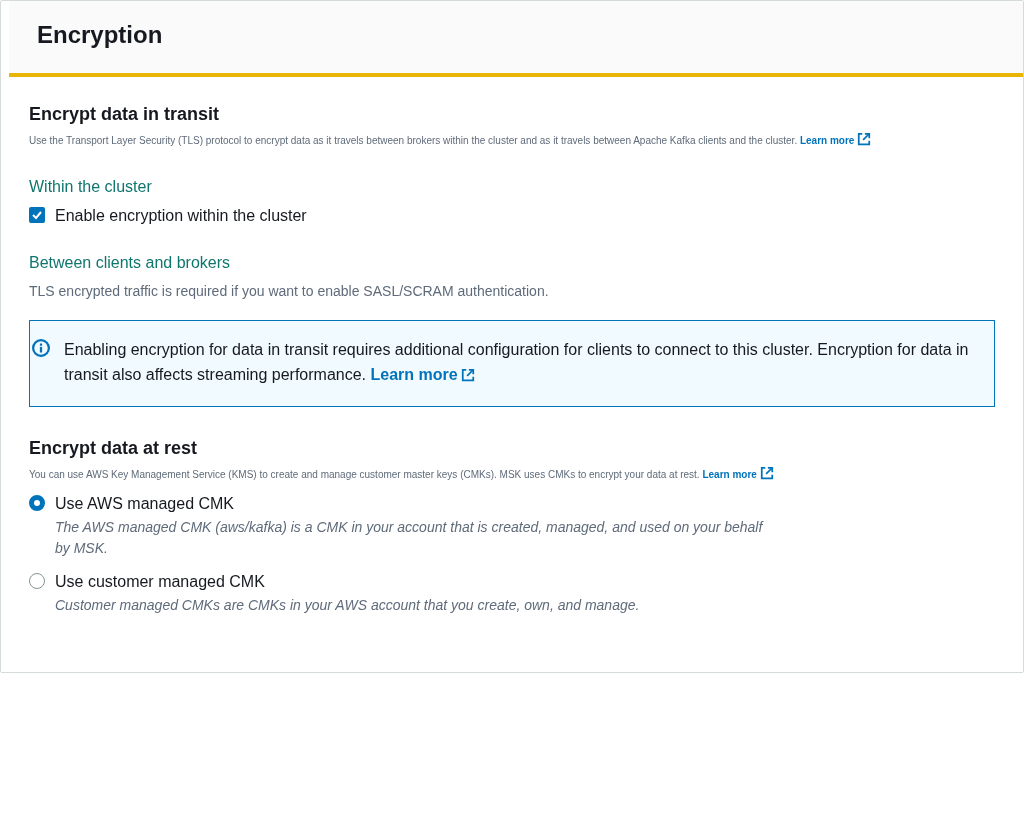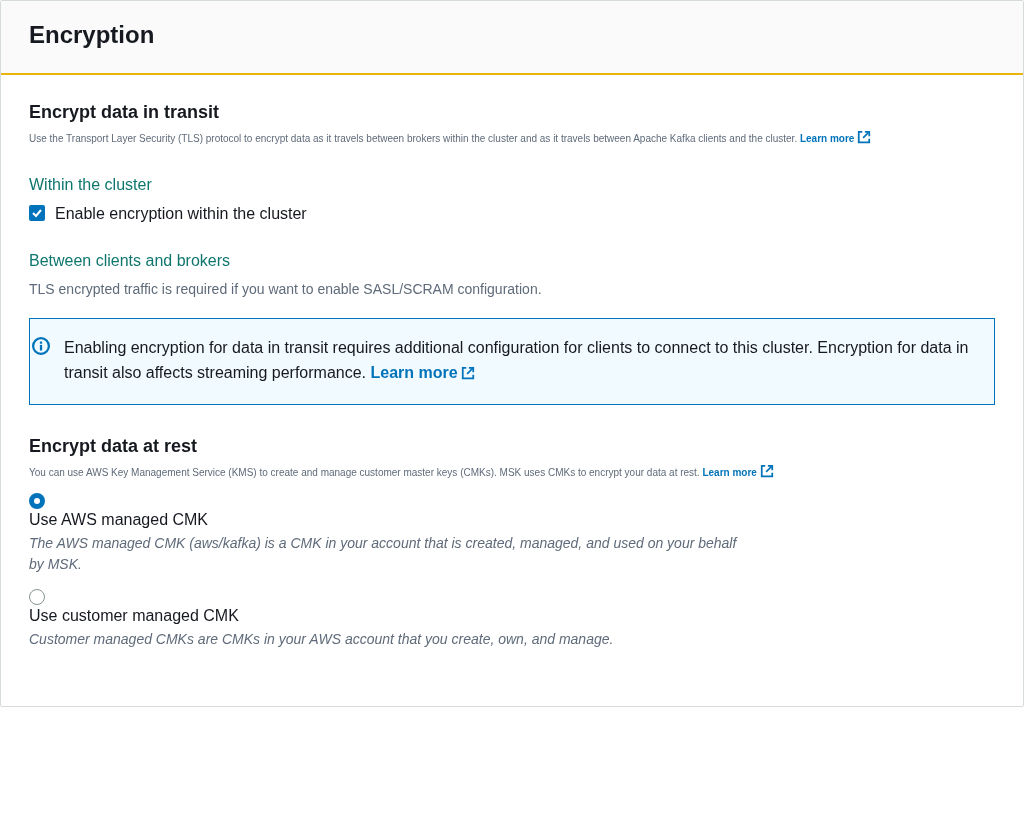--- a/index.html
+++ b/index.html
@@ -15,22 +15,23 @@
       line-height: 1.5;
     }
     .page {
       width: 1024px;
       background: #fff;
       border: 1px solid #d5dbdb;
       border-radius: 2px;
     }
     .header {
       padding: 16px 28px 20px 28px;
-      border-bottom: 2px solid #eab308;
+      border-bottom: 4px solid #eab308;
       background: #fafafa;
+      margin-left: 8px;
     }
     .header h1 {
       font-size: 24px;
       font-weight: 700;
       color: #16191f;
     }
     .content {
       padding: 24px 28px 28px 28px;
     }
     .section {
@@ -134,21 +135,20 @@
     .info-text {
       font-size: 16px;
       color: #16191f;
       line-height: 1.6;
     }
     .radio-group {
       margin-top: 8px;
     }
     .radio-group .radio-row {
       margin-bottom: 12px;
-      flex-direction: column;
     }
     .transit-radio-group .radio-row {
       margin-bottom: 12px;
     }
     .rest-section {
       margin-top: 20px;
     }
   </style>
 </head>
 <body>
@@ -174,21 +174,21 @@
       <div class="check-row">
         <div class="check">
           <svg width="12" height="12" viewBox="0 0 12 12">
               <path d="M2 6 L5 9 L10 3" stroke="#fff" stroke-width="2" fill="none"></path>
             </svg>
         </div>
         <div class="opt-label">Enable encryption within the cluster</div>
       </div>
 
       <div class="sub-label">Between clients and brokers</div>
-      <div class="sub-helper">TLS encrypted traffic is required if you want to enable SASL/SCRAM configuration.</div>
+      <div class="sub-helper">TLS encrypted traffic is required if you want to enable SASL/SCRAM authentication.</div>
 
 
       <div class="info-box">
         <span class="info-icon">
           <svg width="18" height="18" viewBox="0 0 16 16">
               <circle cx="8" cy="8" r="7" stroke="#0073bb" stroke-width="2" fill="none"></circle>
               <rect x="7" y="7" width="2" height="5" fill="#0073bb"></rect>
               <rect x="7" y="4" width="2" height="2" fill="#0073bb"></rect>
             </svg>
         </span>

